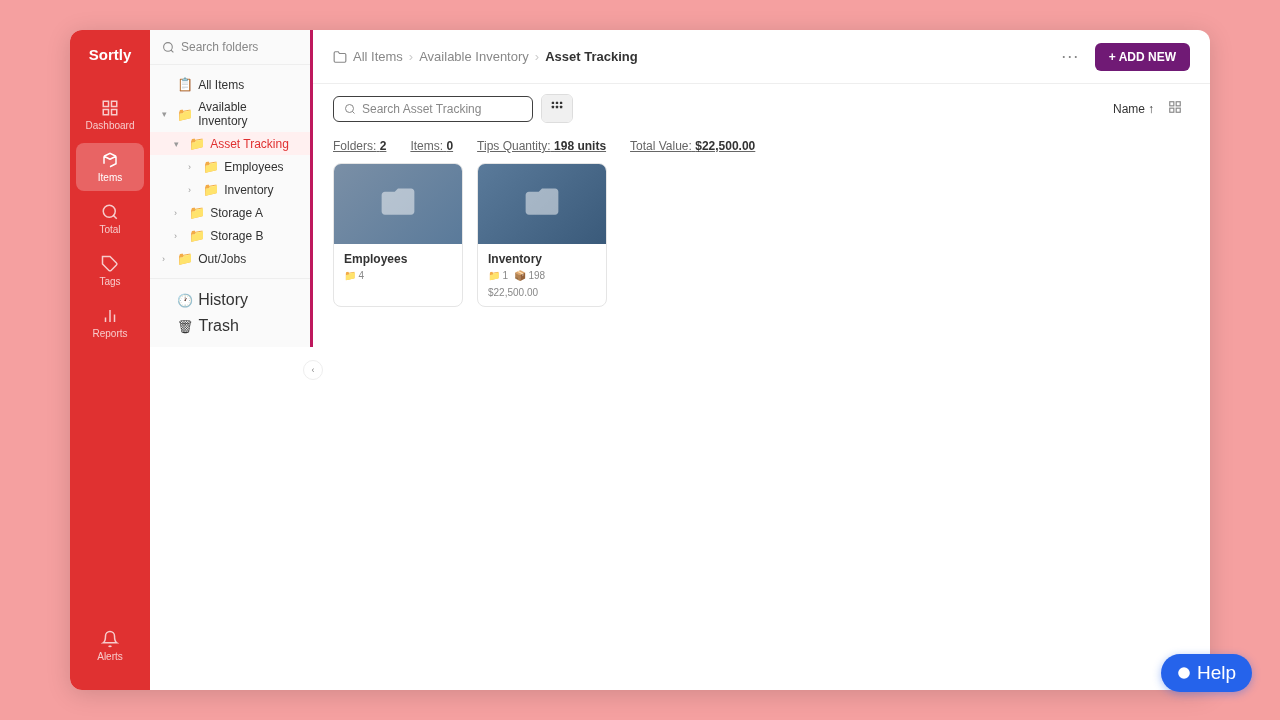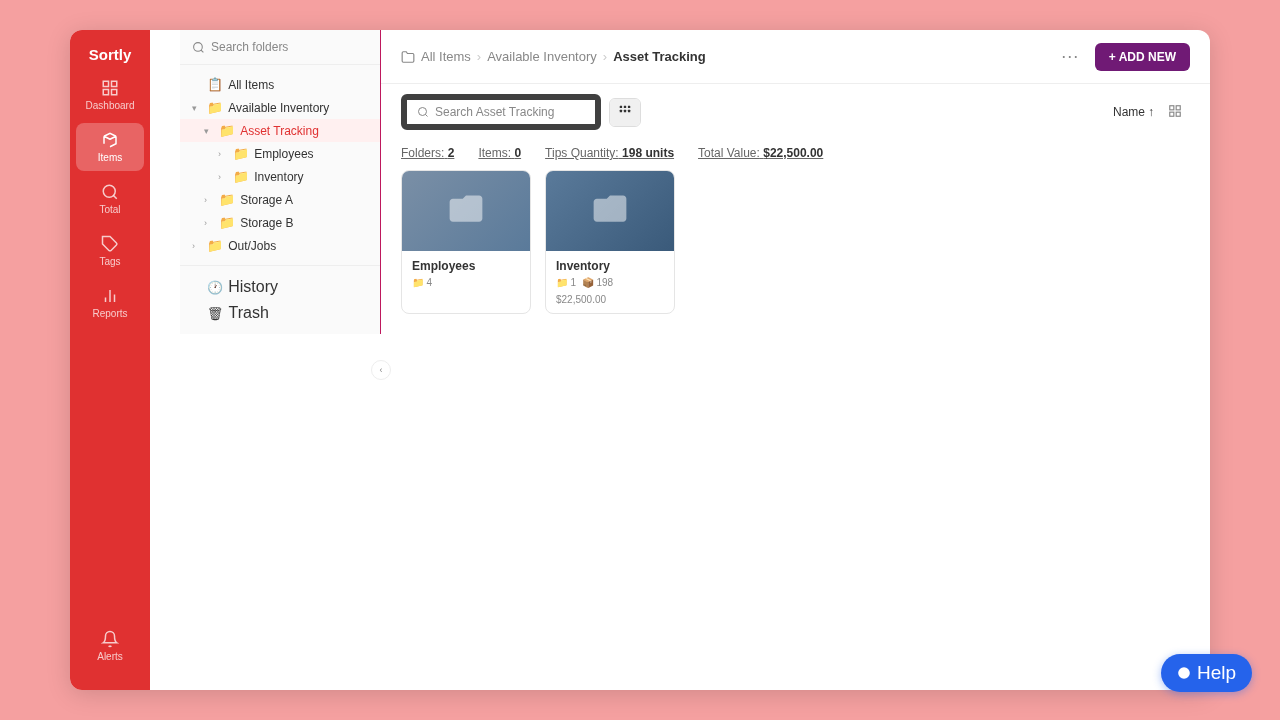--- a/index.html
+++ b/index.html
@@ -29,21 +29,21 @@
       display: flex;
       flex-direction: column;
       align-items: center;
       padding: 16px 0;
       flex-shrink: 0;
     }
     .logo {
       color: #fff;
       font-weight: 800;
       font-size: 15px;
-      margin-bottom: 8px;
+      margin-bottom: 28px;
       text-align: center;
     }
     .nav-item {
       display: flex;
       flex-direction: column;
       align-items: center;
       color: rgba(255,255,255,0.75);
       font-size: 10px;
       padding: 8px 6px;
       border-radius: 8px;
@@ -59,28 +59,27 @@
     .nav-item svg { width: 18px; height: 18px; }
     .nav-bottom {
       margin-top: auto;
       display: flex;
       flex-direction: row;
       align-items: center;
       gap: 4px;
     }
     
     .file-panel {
-      width: 201px;
+      width: 163px;
       background: #fafafa;
-      border-right: 1px solid #be185d;
+      border-right: 3px solid #be185d;
       display: flex;
       flex-direction: column;
       flex-shrink: 0;
       overflow: hidden;
-      margin-left: 30px;
     }
     .search-folder-bar {
       display: flex;
       align-items: center;
       gap: 6px;
       padding: 10px 12px;
       border-bottom: 1px solid #eee;
       font-size: 12px;
       color: #888;
     }
@@ -164,21 +163,21 @@
     .content-toolbar {
       display: flex;
       align-items: center;
       padding: 10px 20px;
       gap: 8px;
     }
     .search-bar {
       display: flex;
       align-items: center;
       gap: 6px;
-      border: 6px solid #404040;
+      border: 1px solid #404040;
       border-radius: 6px;
       padding: 5px 10px;
       font-size: 12px;
       color: #888;
       min-width: 200px;
       background: #fff;
     }
     .view-toggle {
       display: flex;
       align-items: center;

